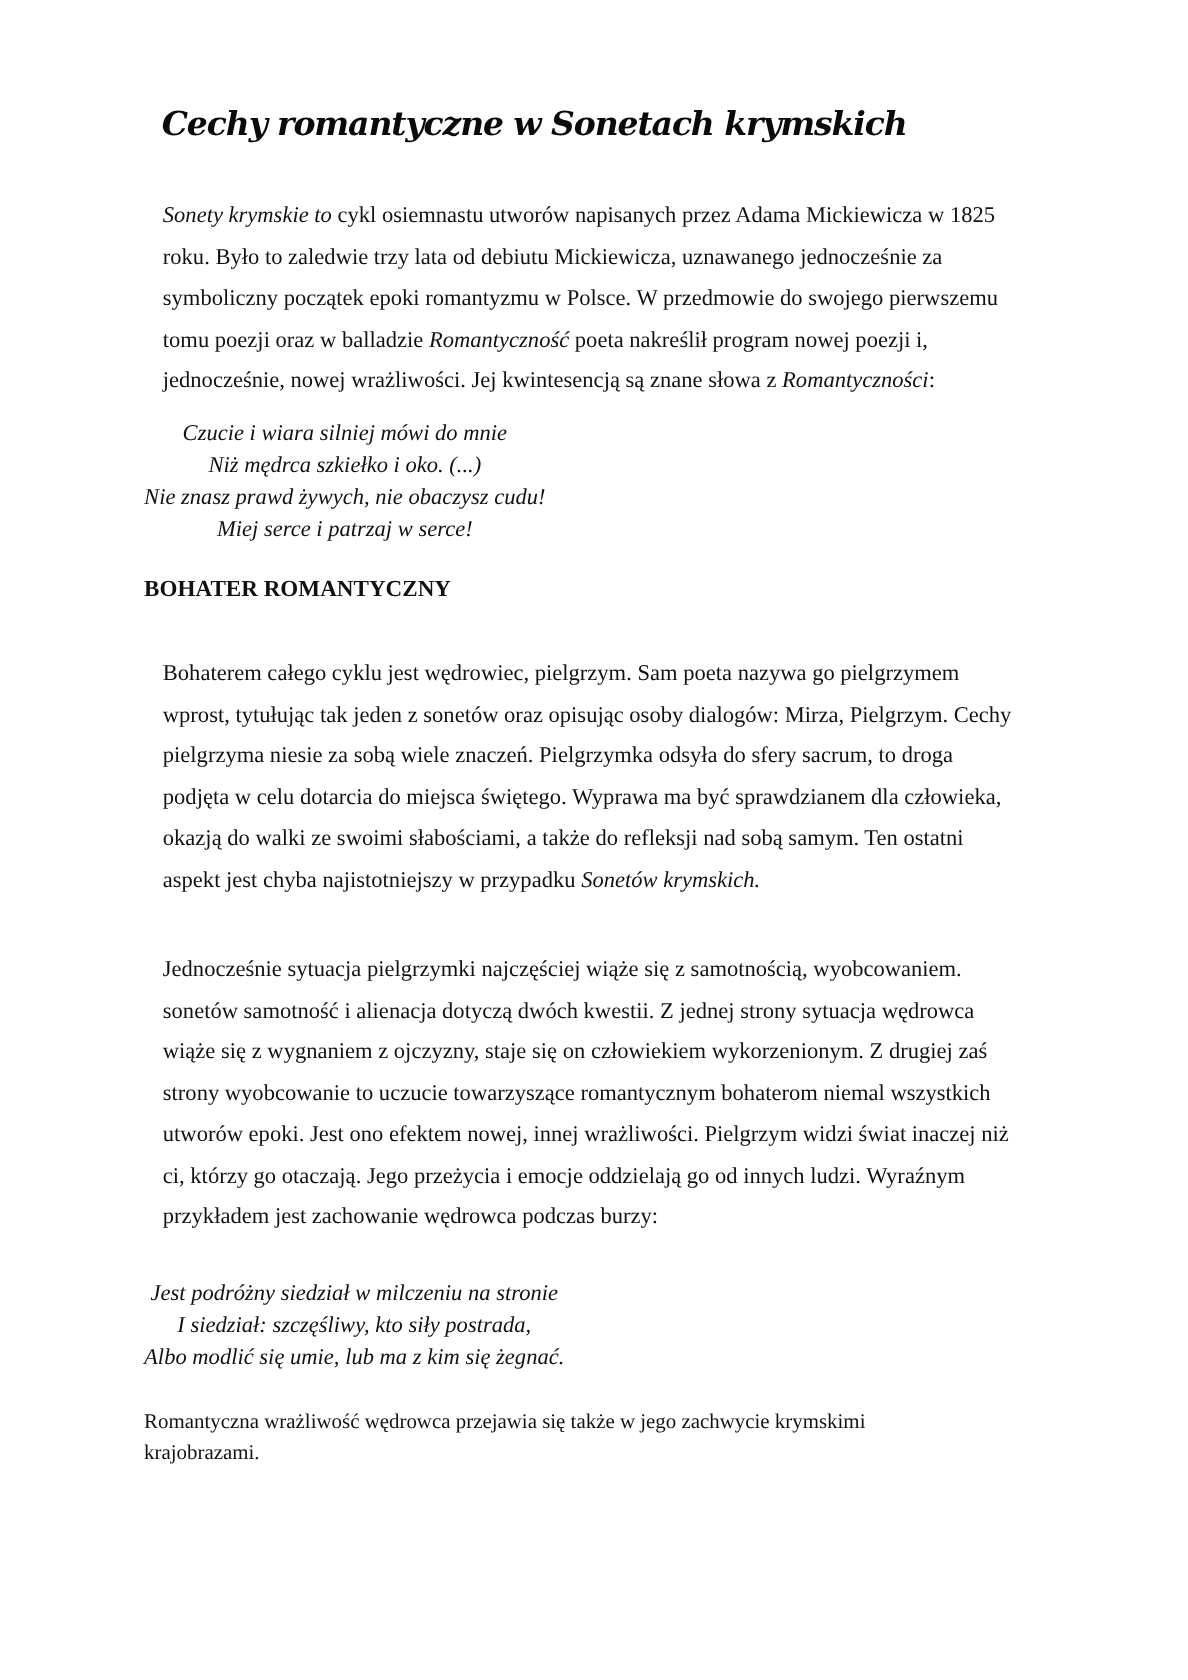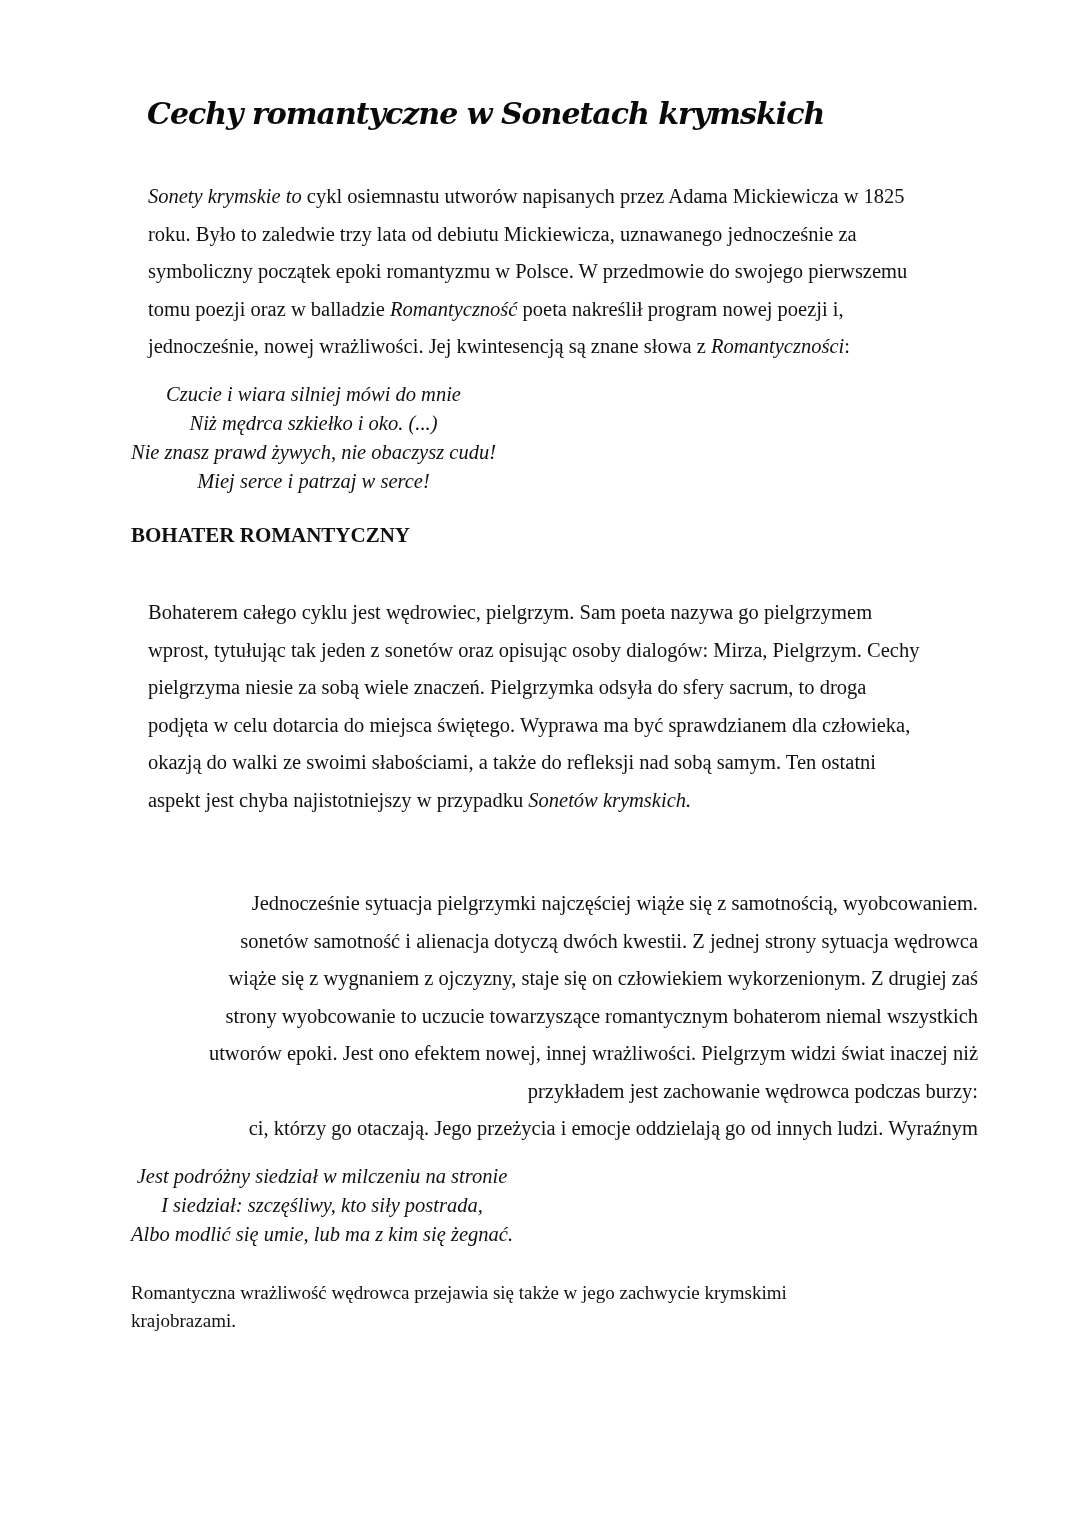--- a/index.html
+++ b/index.html
@@ -96,28 +96,28 @@
 
   <p class="para" style="top:577px;">
     <span class="line">Bohaterem całego cyklu jest wędrowiec, pielgrzym. Sam poeta nazywa go pielgrzymem</span>
     <span class="line">wprost, tytułując tak jeden z sonetów oraz opisując osoby dialogów: Mirza, Pielgrzym. Cechy</span>
     <span class="line">pielgrzyma niesie za sobą wiele znaczeń. Pielgrzymka odsyła do sfery sacrum, to droga</span>
     <span class="line">podjęta w celu dotarcia do miejsca świętego. Wyprawa ma być sprawdzianem dla człowieka,</span>
     <span class="line">okazją do walki ze swoimi słabościami, a także do refleksji nad sobą samym. Ten ostatni</span>
     <span class="line"><span>aspekt jest chyba najistotniejszy w przypadku </span><em>Sonetów krymskich.</em></span>
   </p>
 
-  <p class="para" style="top:868px;text-align:right;">
+  <p class="para" style="top:846px;">
     <span class="line">Jednocześnie sytuacja pielgrzymki najczęściej wiąże się z samotnością, wyobcowaniem.</span>
     <span class="line">sonetów samotność i alienacja dotyczą dwóch kwestii. Z jednej strony sytuacja wędrowca</span>
     <span class="line">wiąże się z wygnaniem z ojczyzny, staje się on człowiekiem wykorzenionym. Z drugiej zaś</span>
     <span class="line">strony wyobcowanie to uczucie towarzyszące romantycznym bohaterom niemal wszystkich</span>
     <span class="line">utworów epoki. Jest ono efektem nowej, innej wrażliwości. Pielgrzym widzi świat inaczej niż</span>
+    <span class="line">ci, którzy go otaczają. Jego przeżycia i emocje oddzielają go od innych ludzi. Wyraźnym</span>
     <span class="line">przykładem jest zachowanie wędrowca podczas burzy:</span>
-    <span class="line">ci, którzy go otaczają. Jego przeżycia i emocje oddzielają go od innych ludzi. Wyraźnym</span>
   </p>
 
   <p class="verse" style="top:1162px;">
     <span class="line">Jest podróżny siedział w milczeniu na stronie</span>
     <span class="line">I siedział: szczęśliwy, kto siły postrada,</span>
     <span class="line">Albo modlić się umie, lub ma z kim się żegnać.</span>
   </p>
 
   <p class="closing" style="top:1279px;">
     <span class="line">Romantyczna wrażliwość wędrowca przejawia się także w jego zachwycie krymskimi</span>

